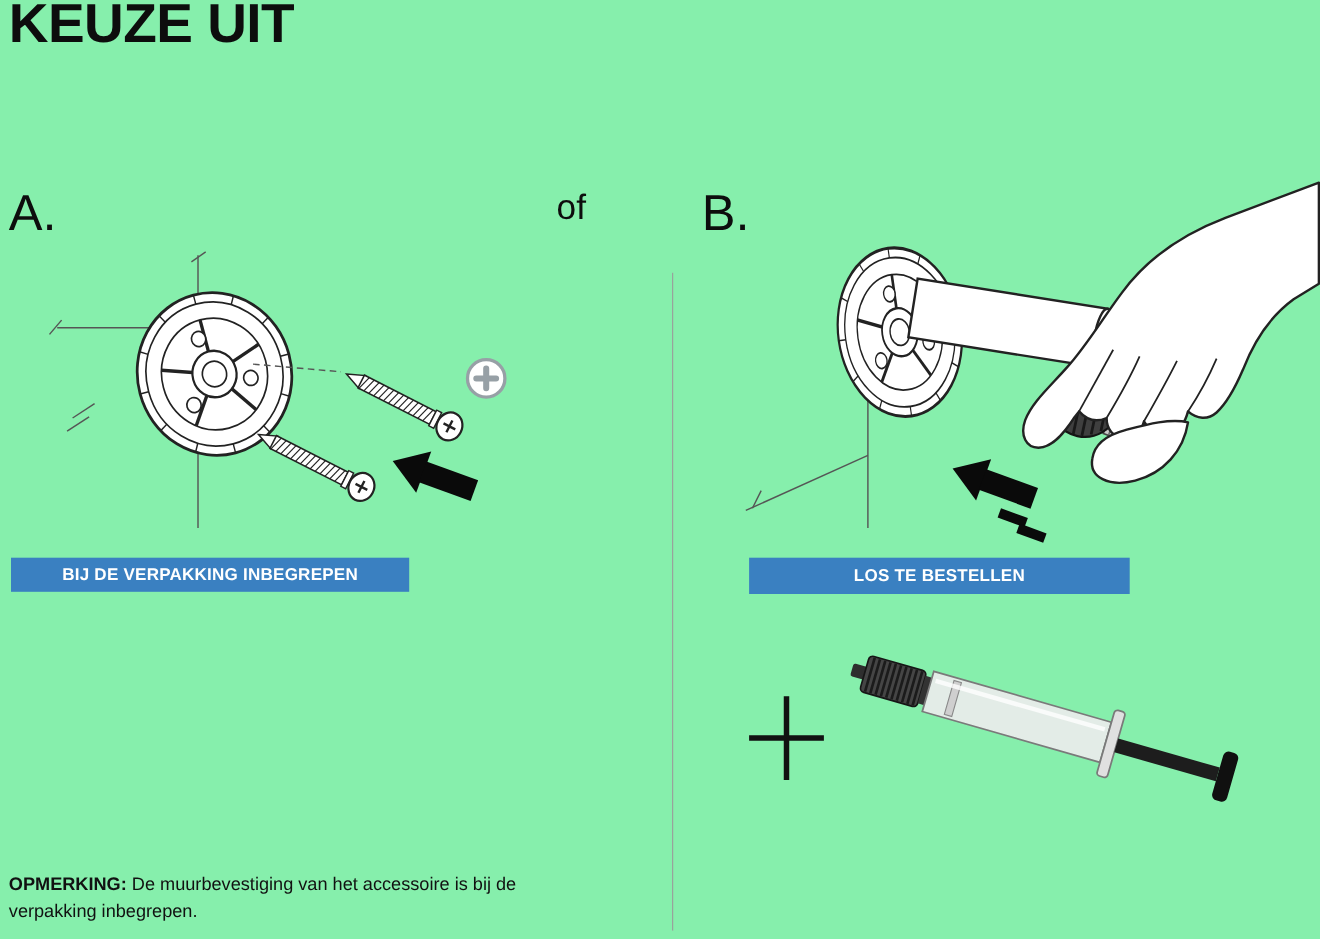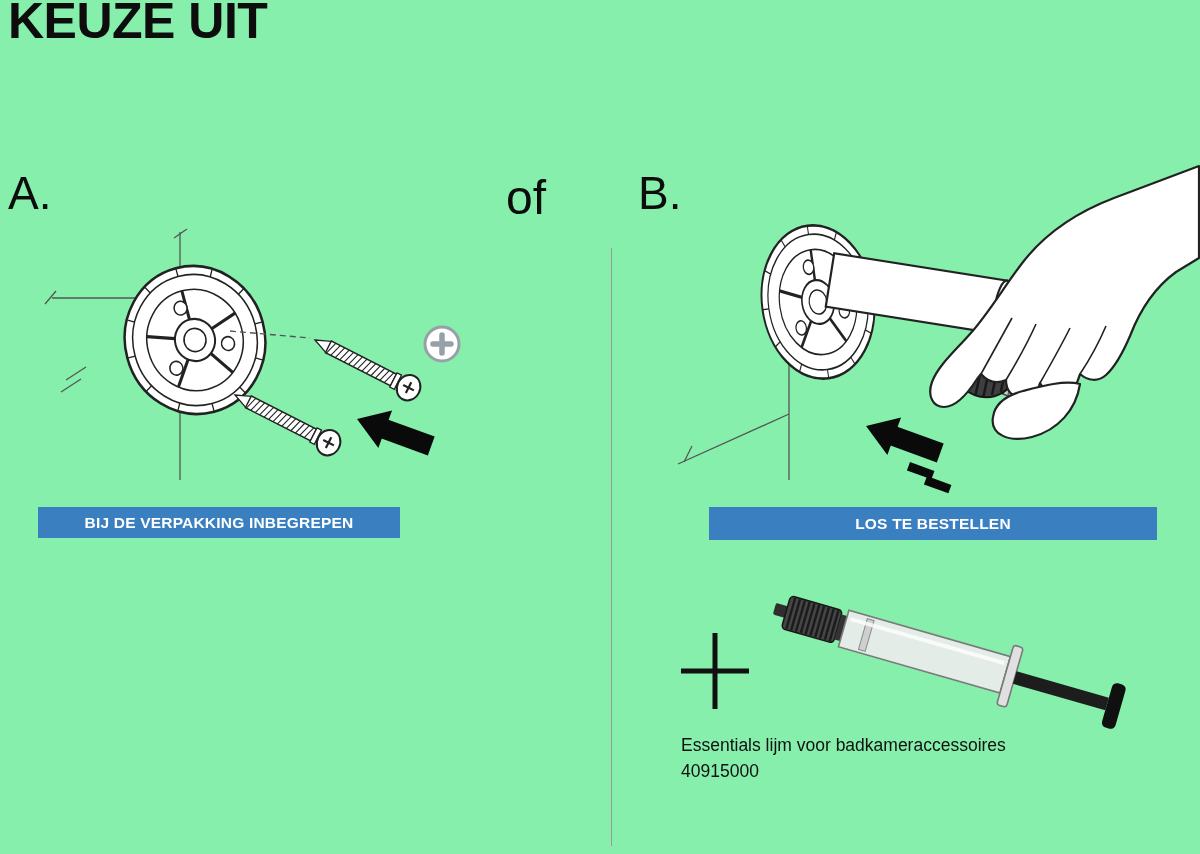--- a/index.html
+++ b/index.html
@@ -3,26 +3,26 @@
 <meta charset="utf-8">
 <style>
   html,body{margin:0;padding:0;background:#fff;}
   .stage{position:relative;width:1200px;height:854px;background:#86efac;
          font-family:"Liberation Sans",sans-serif;color:#0d0d0d;overflow:hidden;}
   .title{position:absolute;left:8px;top:-8px;font-size:50px;font-weight:600;
          line-height:1.17;letter-spacing:-0.5px;color:#0d0d0d;}
   .opt-label{position:absolute;font-size:46px;font-weight:400;color:#0d0d0d;}
   #labelA{left:8px;top:166px;}
   #labelB{left:638px;top:166px;}
-  .of{position:absolute;left:506px;top:170px;font-size:48px;font-weight:400;}
+  .of{position:absolute;left:506px;top:170px;font-size:32px;font-weight:400;}
   .banner{position:absolute;height:31px;background:#3a80c1;color:#ffffff;
           font-size:15.5px;font-weight:700;display:flex;align-items:center;
-          justify-content:center;letter-spacing:0.2px;margin-left:28px;}
+          justify-content:center;letter-spacing:0.2px;}
   #bannerA{left:10px;top:507px;width:362px;}
-  #bannerB{left:681px;top:507px;width:448px;height:33px;}
+  #bannerB{left:681px;top:507px;width:346px;height:33px;}
   .illu{position:absolute;}
   .divider{position:absolute;left:611px;top:248px;width:1px;height:598px;background:#9b9b9b;}
   .plus{position:absolute;left:680px;top:628px;}
   .product{position:absolute;left:681px;top:732px;font-size:17.5px;line-height:1.5;color:#111;}
   .note{position:absolute;left:8px;top:792px;width:480px;font-size:16.5px;line-height:1.5;color:#111;}
   .note b{font-weight:700;}
 </style>
 </head>
 <body>
 
@@ -233,19 +233,18 @@
       <rect x="54" y="-13" width="6" height="26" fill="#333"></rect>
       <rect x="60" y="-19" width="168" height="38" fill="#ececec" fill-opacity="0.92" stroke="#7a7a7a" stroke-width="1.6"></rect>
       <rect x="80" y="-16" width="7" height="32" fill="#cfcfcf" stroke="#8a8a8a" stroke-width="1"></rect>
       <line x1="64" y1="-11" x2="224" y2="-11" stroke="#fff" stroke-width="4" opacity="0.8"></line>
       <rect x="228" y="-31" width="10" height="62" rx="3" fill="#e0e0e0" stroke="#7a7a7a" stroke-width="1.6"></rect>
       <rect x="238" y="-6.5" width="96" height="13" fill="#1d1d1d"></rect>
       <rect x="334" y="-23" width="14" height="46" rx="5" fill="#101010"></rect>
     </g>
   </svg>
 
-  <div class="product">
-    <div>Essentials lijm voor badkameraccessoires</div>
-    <div>40915000</div>
+
+  <div class="note">
+    <b>OPMERKING:</b><span> De muurbevestiging van het accessoire is bij de verpakking inbegrepen.</span>
   </div>
 
-
 </div>
 
 </body></html>

